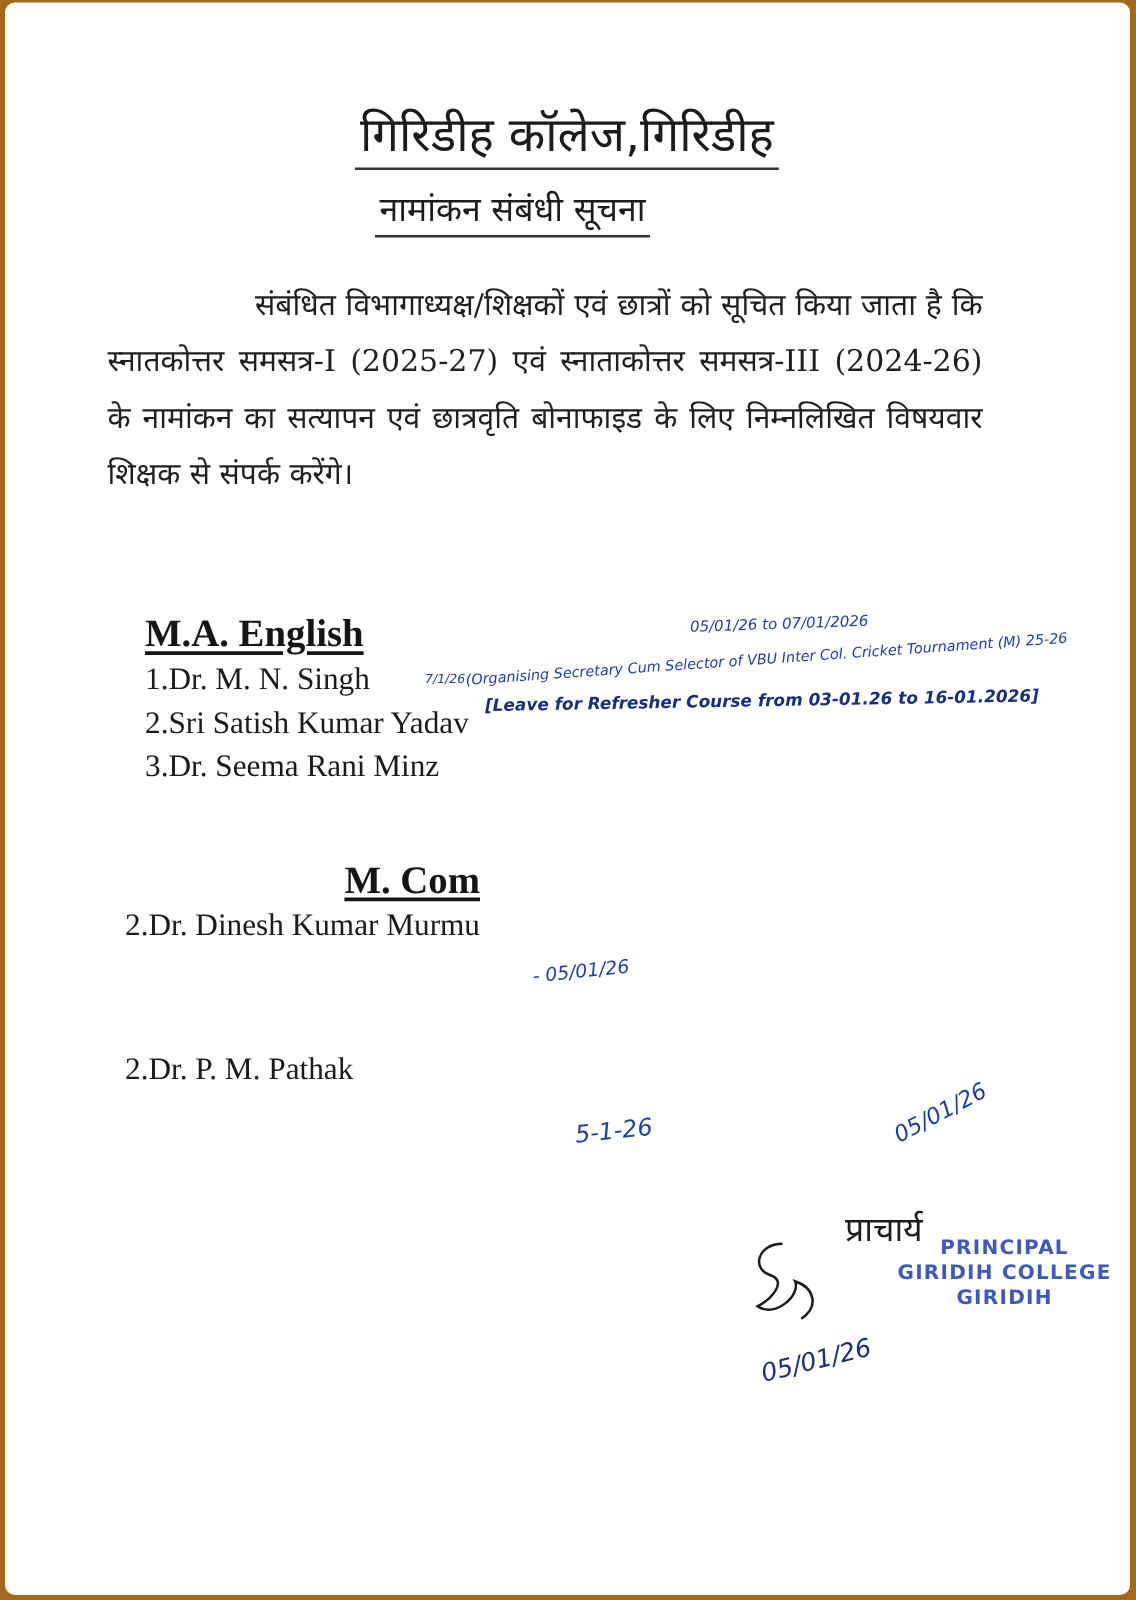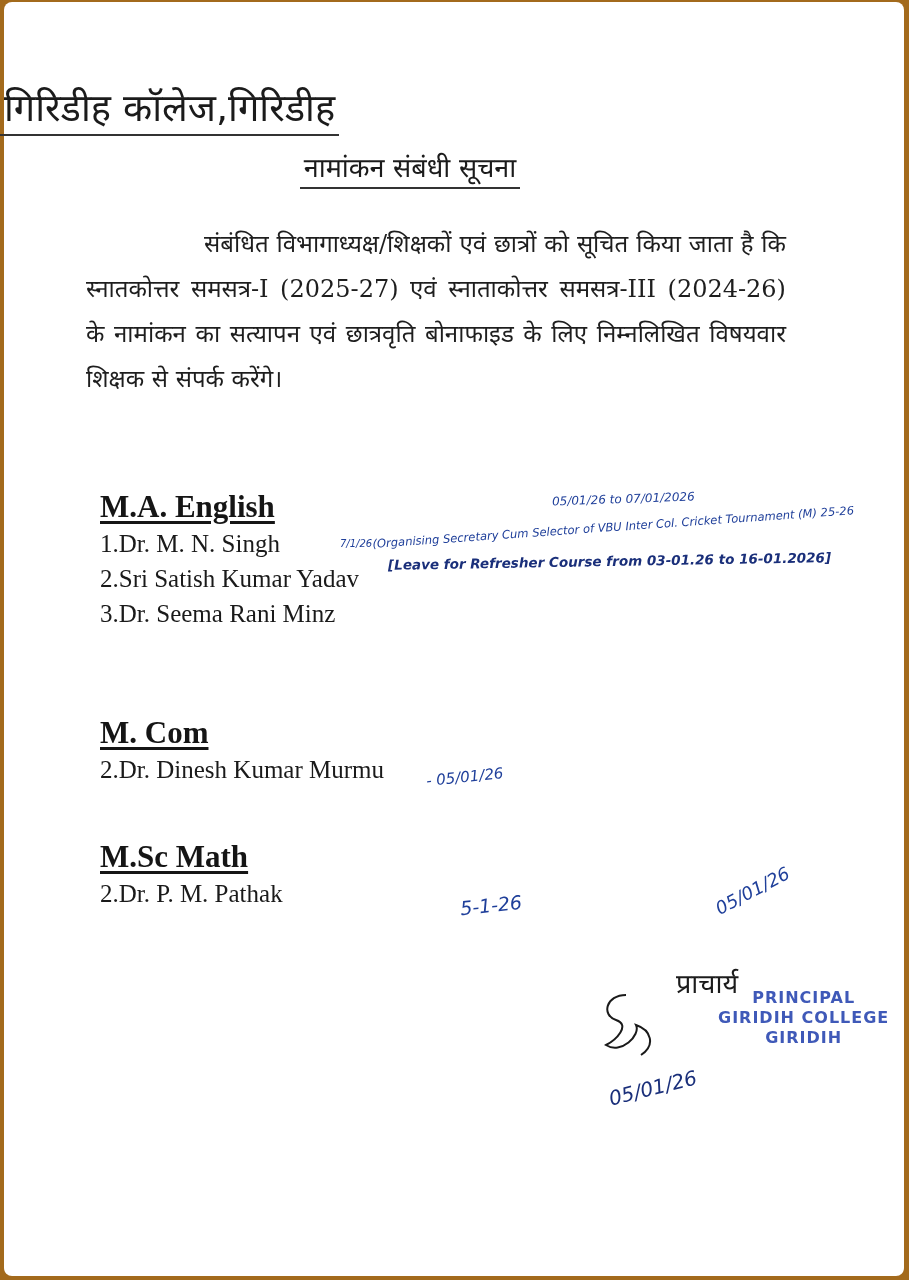--- a/index.html
+++ b/index.html
@@ -6,21 +6,21 @@
     body {
       width: 909px; height: 1280px; overflow: hidden; position: relative;
       background: #a36a1c;
       font-family: "DejaVu Serif", serif;
     }
     .paper {
       position: absolute; left: 4px; top: 2px; width: 900px; height: 1274px;
       background: #ffffff; border-radius: 8px;
     }
     .title {
-      position: absolute; left: 0; width: 907px; top: 80px; 
+      position: absolute; left: 0; width: 907px; top: 80px; text-align: center;
       font-family: "DejaVu Sans", sans-serif; font-size: 38px; color: #1b1b1b;
     }
     .title span { border-bottom: 2px solid #333; padding: 0 4px 4px; }
     .subtitle {
       position: absolute; left: 0; width: 820px; top: 148px; text-align: center;
       font-family: "DejaVu Sans", sans-serif; font-size: 27px; color: #1b1b1b;
     }
     .subtitle span { border-bottom: 2px solid #333; padding: 0 4px 4px; }
     .body-para {
       position: absolute; left: 86px; top: 222px; width: 700px;
@@ -54,34 +54,33 @@
 </head>
 <body>
 
 <div class="paper"></div>
 
 <div class="title"><span>गिरिडीह कॉलेज,गिरिडीह</span></div>
 <div class="subtitle"><span>नामांकन संबंधी सूचना</span></div>
 
 <div class="body-para">संबंधित विभागाध्यक्ष/शिक्षकों एवं छात्रों को सूचित किया जाता है कि स्नातकोत्तर समसत्र-I (2025-27) एवं स्नाताकोत्तर समसत्र-III (2024-26) के नामांकन का सत्यापन एवं छात्रवृति बोनाफाइड के लिए निम्नलिखित विषयवार शिक्षक से संपर्क करेंगे।</div>
 
-<div class="section" style="top:488px;">
+<div class="section" style="top:488px;margin-left:16px;">
   <div class="sec-head">M.A. English</div>
   <div class="member">1.Dr. M. N. Singh</div>
   <div class="member">2.Sri Satish Kumar Yadav</div>
   <div class="member">3.Dr. Seema Rani Minz</div>
 </div>
 
-<div class="section" style="top:714px;">
+<div class="section" style="top:685px;text-align:right;">
   <div class="sec-head">M. Com</div>
   <div class="member">2.Dr. Dinesh Kumar Murmu</div>
 </div>
 
 <div class="section" style="top:838px;">
-  <div class="sec-head">M.Sc Math</div>
   <div class="member">2.Dr. P. M. Pathak</div>
 </div>
 
 <div class="hand" style="left:552px;top:492px;font-size:12px;transform:rotate(-2deg);">05/01/26 to 07/01/2026</div>
 <div class="hand" style="left:372px;top:520px;font-size:11.5px;transform:rotate(-4deg);">(Organising Secretary Cum Selector of VBU Inter Col. Cricket Tournament (M) 25-26</div>
 <div class="hand" style="left:340px;top:538px;font-size:10px;">7/1/26</div>
 <div class="hand" style="left:388px;top:553px;font-size:13.5px;font-weight:bold;color:#1a2f7a;transform:rotate(-1deg);">[Leave for Refresher Course from 03-01.26 to 16-01.2026]</div>
 <div class="hand" style="left:426px;top:768px;font-size:15px;transform:rotate(-6deg);">- 05/01/26</div>
 <div class="hand" style="left:460px;top:894px;font-size:19px;transform:rotate(-6deg);">5-1-26</div>
 <div class="hand" style="left:712px;top:880px;font-size:18px;transform:rotate(-28deg);">05/01/26</div>

